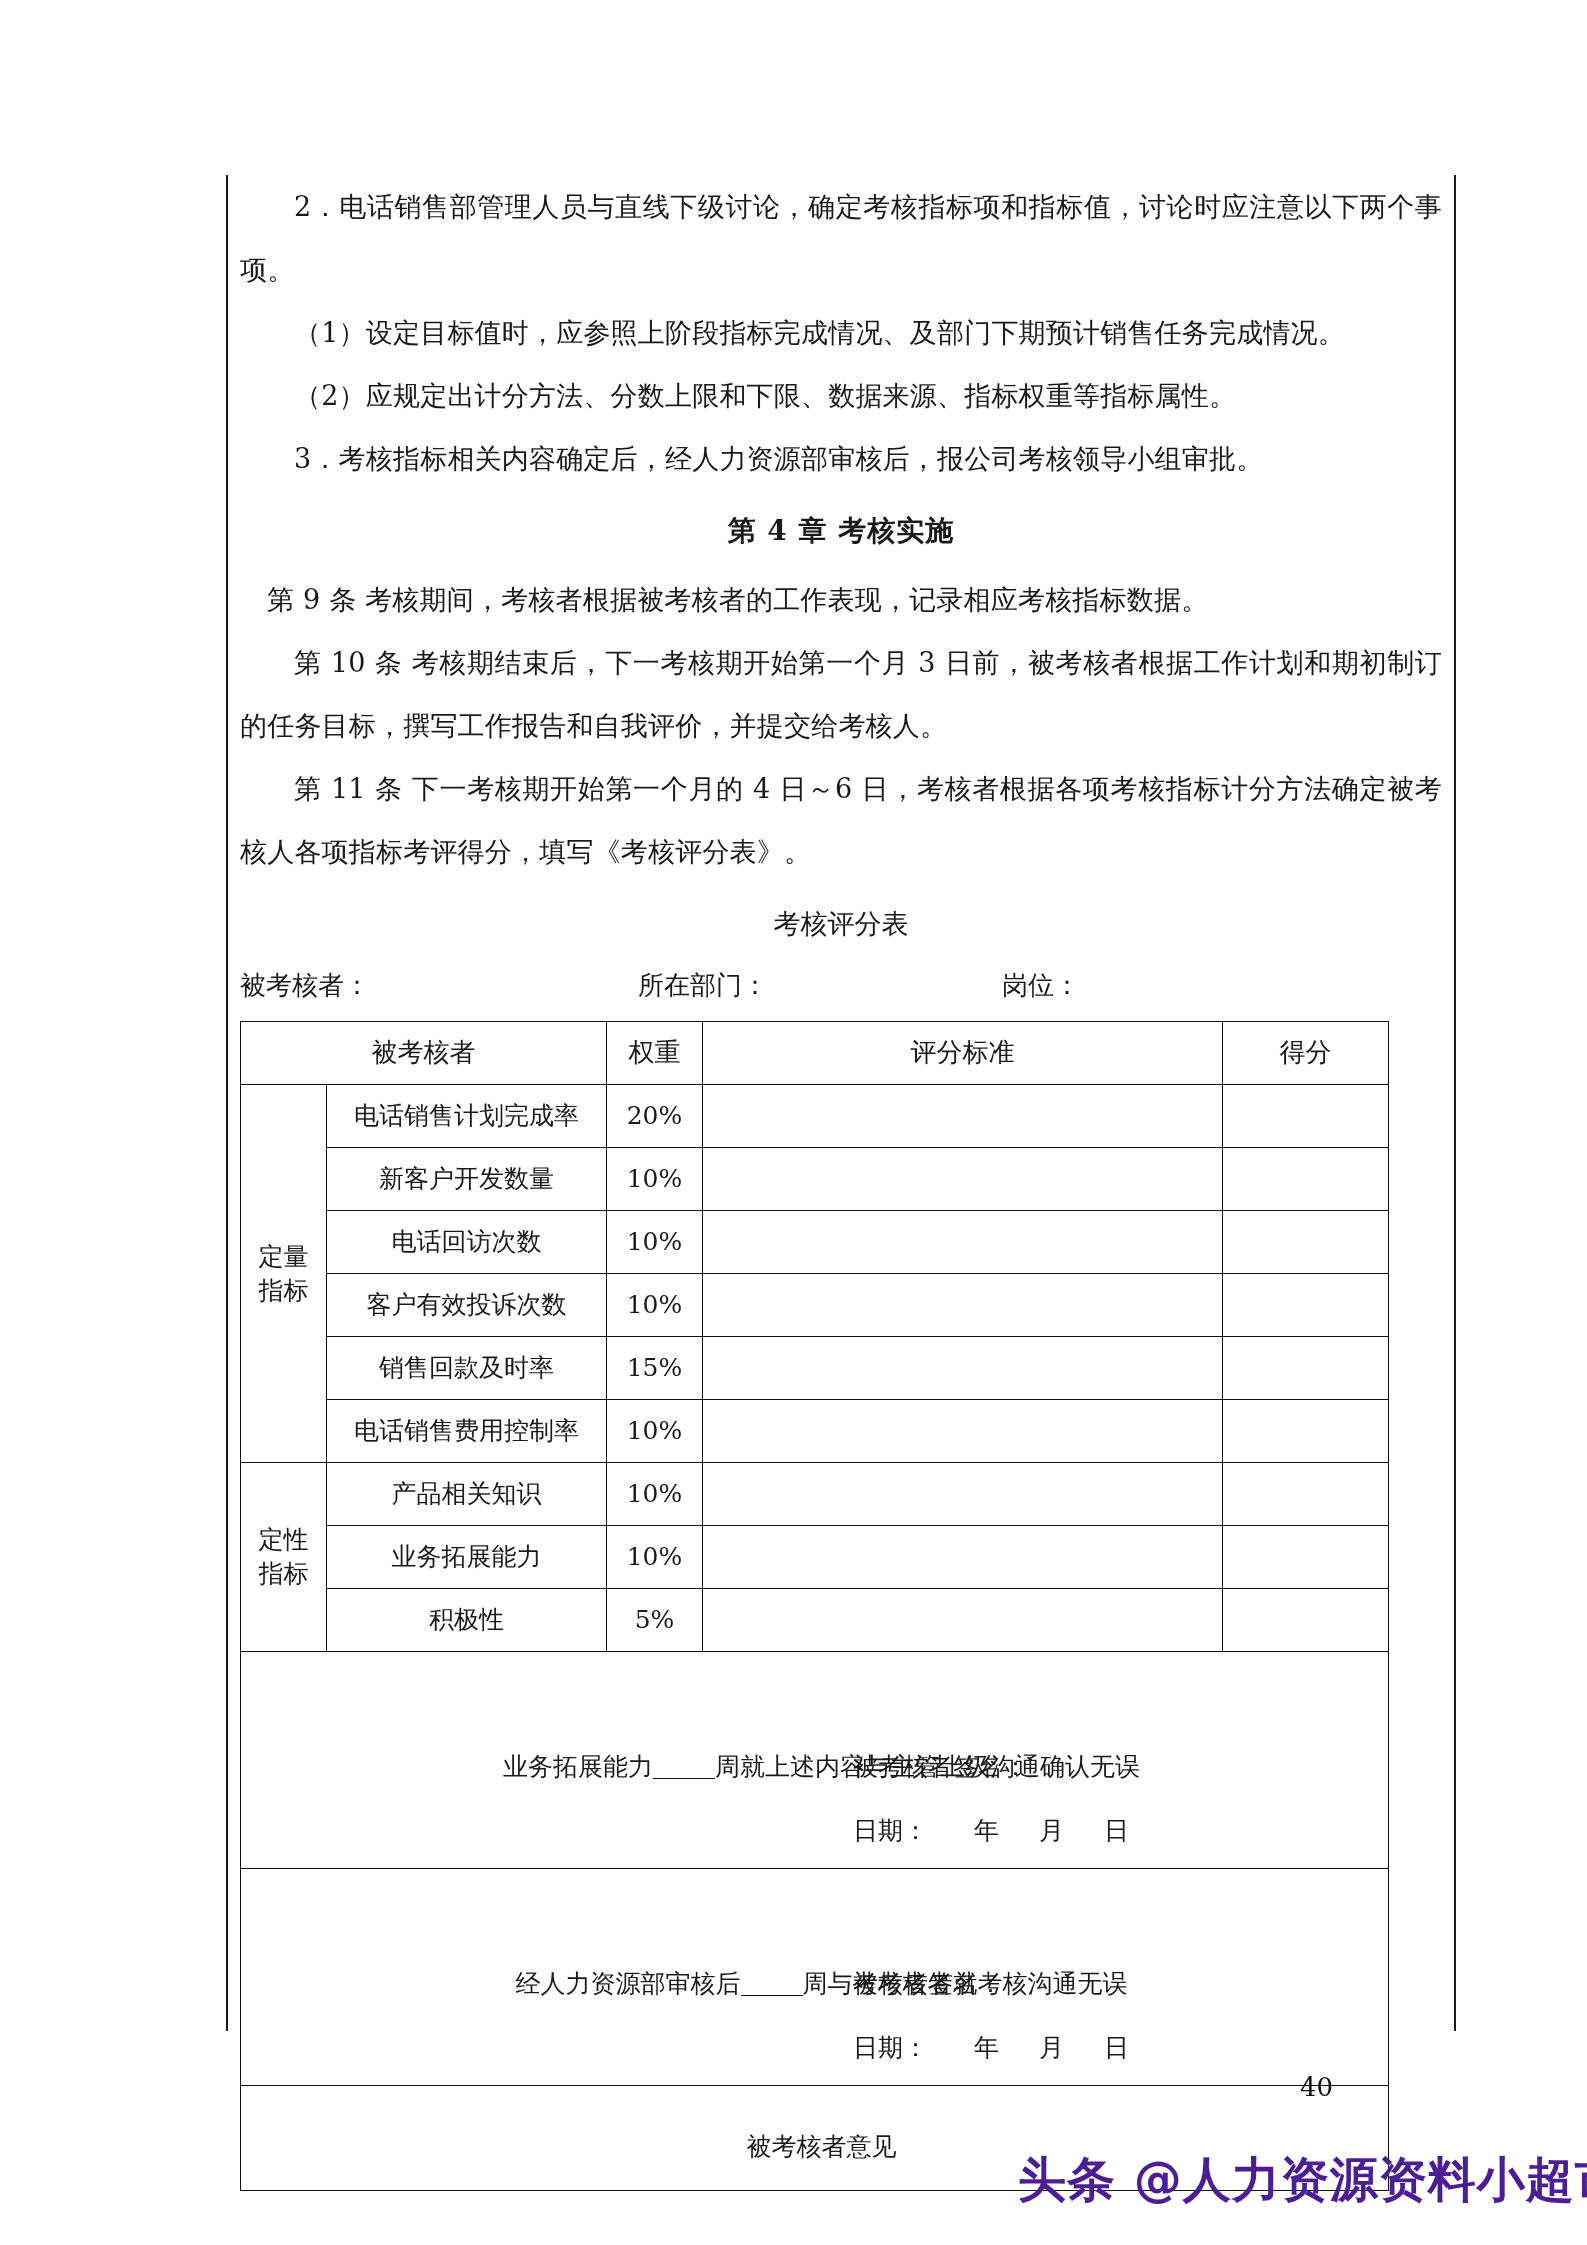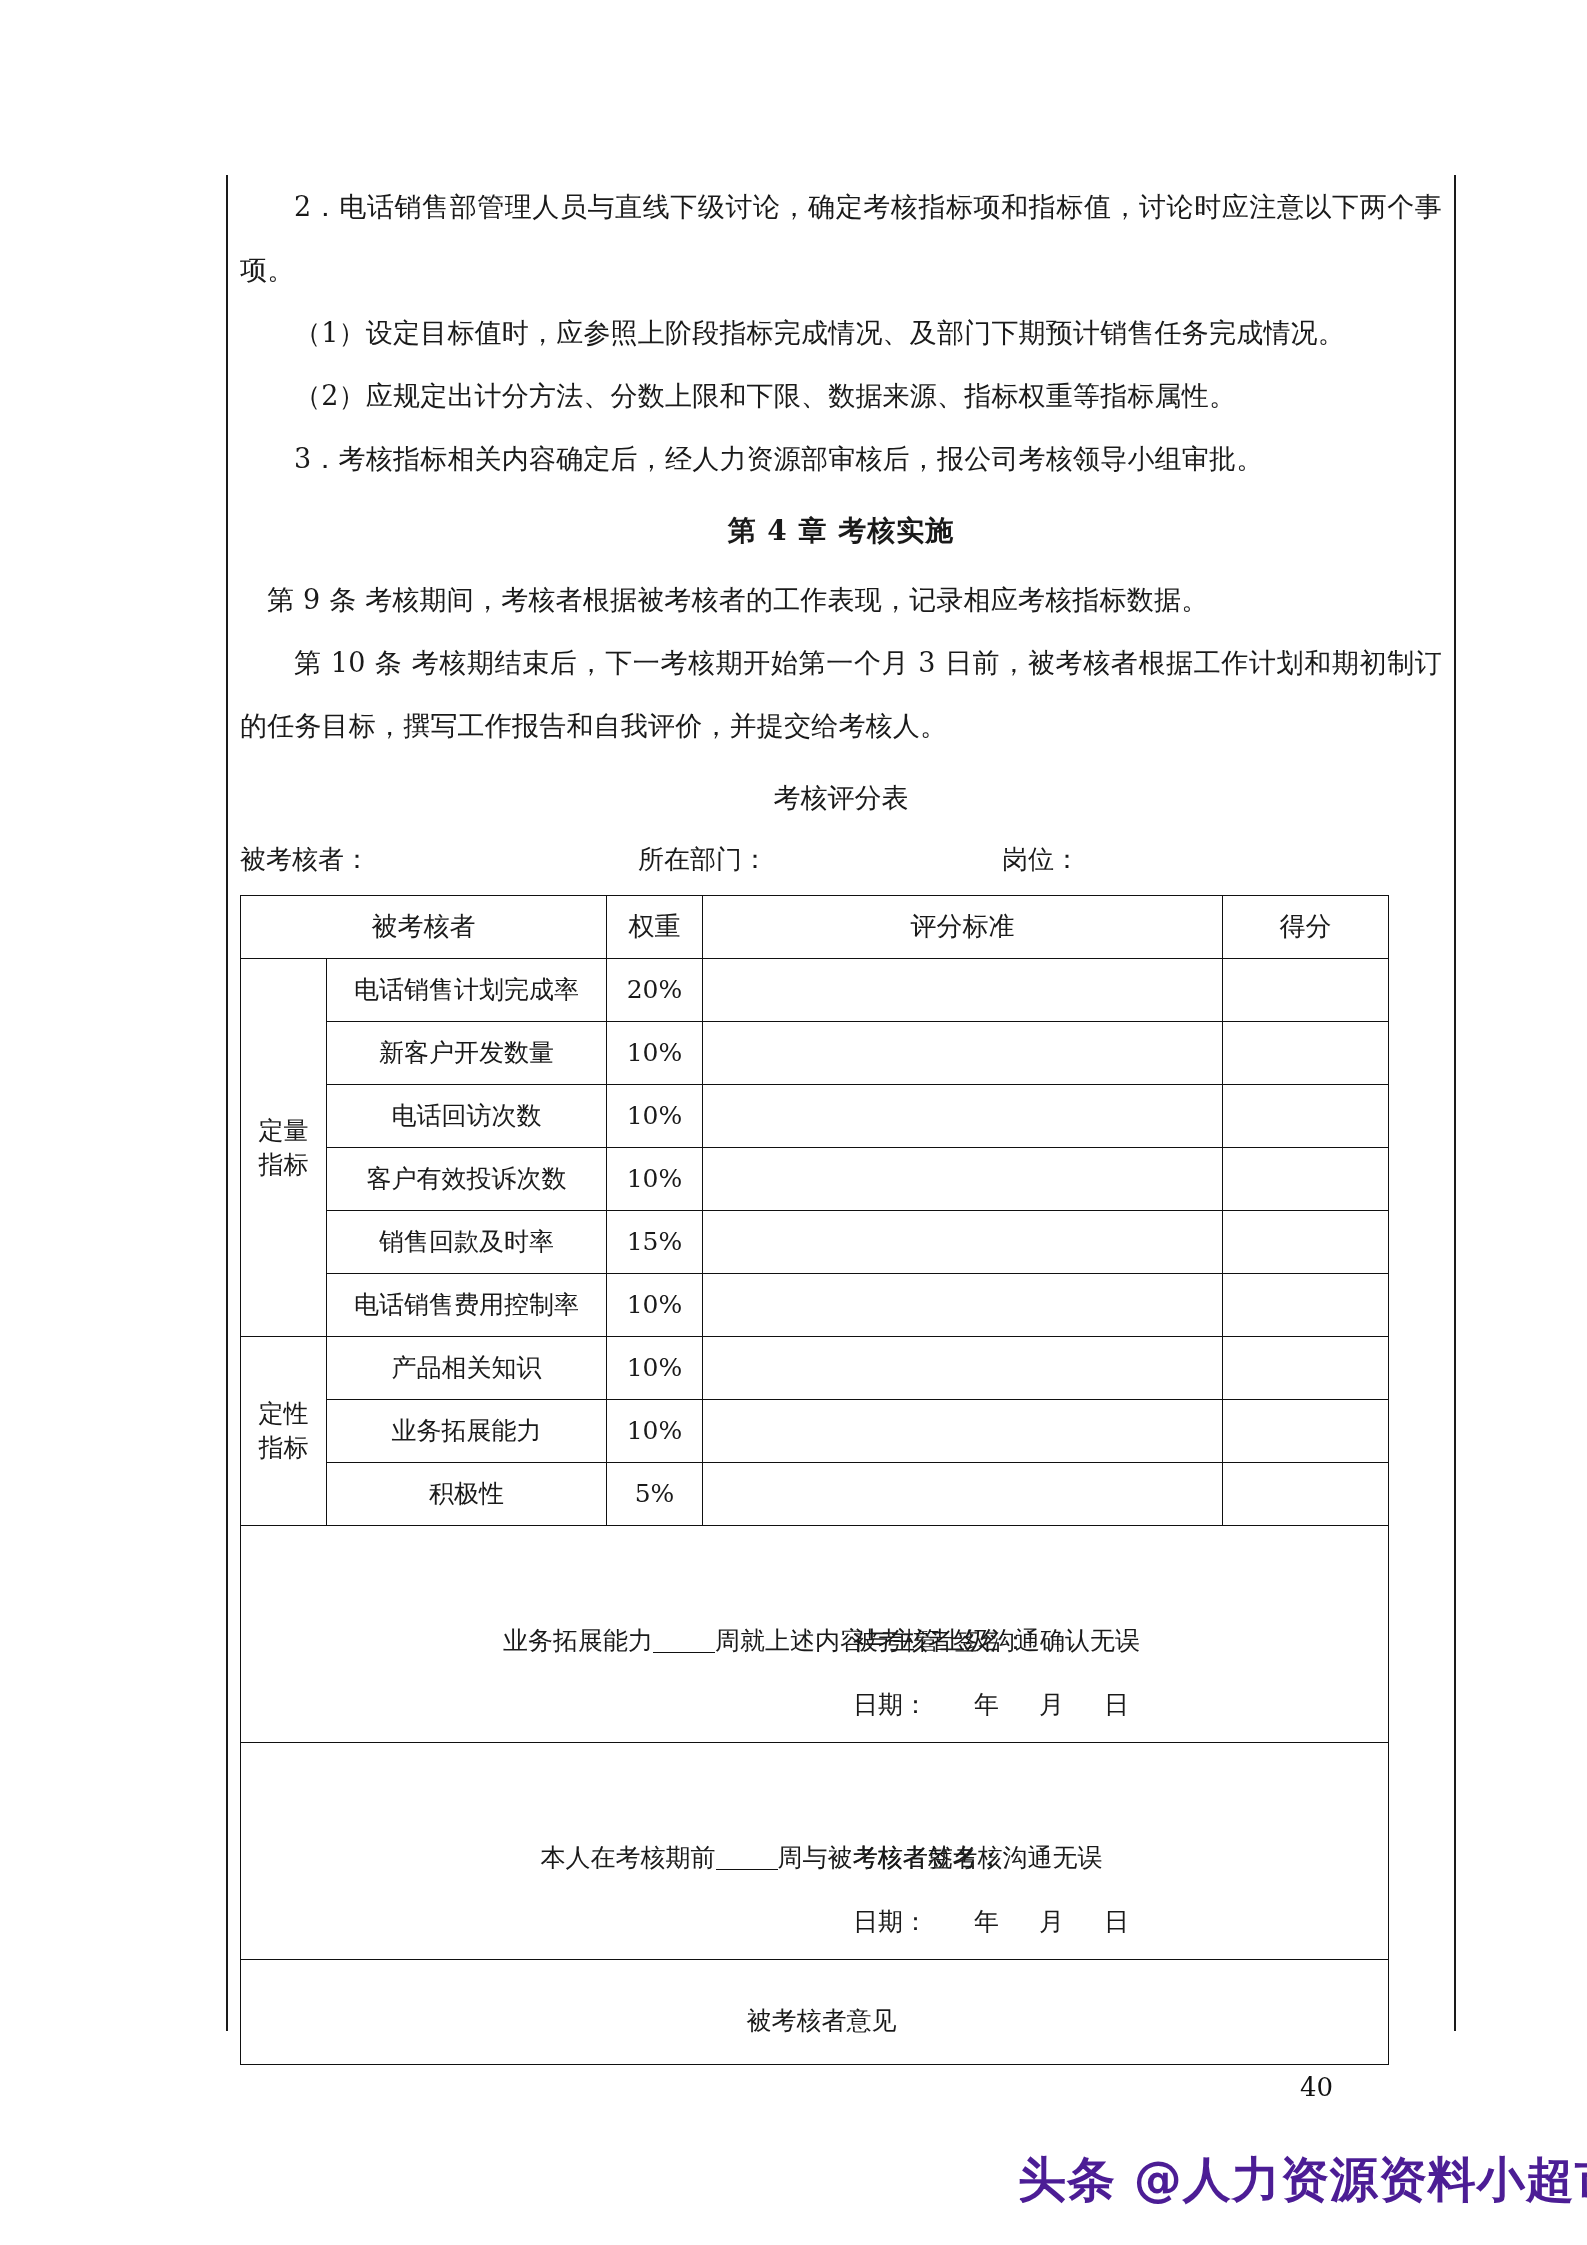--- a/index.html
+++ b/index.html
@@ -192,20 +192,21 @@
 
   <p class="para indent2">2．电话销售部管理人员与直线下级讨论，确定考核指标项和指标值，讨论时应注意以下两个事项。</p>
   <p class="para indent2">（1）设定目标值时，应参照上阶段指标完成情况、及部门下期预计销售任务完成情况。</p>
   <p class="para indent2">（2）应规定出计分方法、分数上限和下限、数据来源、指标权重等指标属性。</p>
   <p class="para indent2">3．考核指标相关内容确定后，经人力资源部审核后，报公司考核领导小组审批。</p>
 
   <h2 class="chapter">第 4 章  考核实施</h2>
 
   <p class="para indent1">第 9 条  考核期间，考核者根据被考核者的工作表现，记录相应考核指标数据。</p>
   <p class="para indent2">第 10 条  考核期结束后，下一考核期开始第一个月 3 日前，被考核者根据工作计划和期初制订的任务目标，撰写工作报告和自我评价，并提交给考核人。</p>
+  <p class="para indent2">第 11 条  下一考核期开始第一个月的 4 日～6 日，考核者根据各项考核指标计分方法确定被考核人各项指标考评得分，填写《考核评分表》。</p>
 
   <h3 class="form-title">考核评分表</h3>
 
   <div class="info-line">
     <span class="f1">被考核者：</span>
     <span class="f2">所在部门：</span>
     <span class="f3">岗位：</span>
   </div>
 
   <table class="score-table">
@@ -293,21 +294,21 @@
       <tr>
         <td class="sig-block" colspan="5">
           <div class="sig-note"><span>业务拓展能力</span><span class="blank"></span><span>周就上述内容与主管上级沟通确认无误</span></div>
           <div class="sig-name">被考核者签名：</div>
           <div class="sig-date"><span>日期：</span><span class="sp"></span><span>年</span><span class="sp-sm"></span><span>月</span><span class="sp-sm"></span><span>日</span></div>
         </td>
       </tr>
 
       <tr>
         <td class="sig-block" colspan="5">
-          <div class="sig-note"><span>本人在考核期前</span><span class="blank"></span><span>周与被考核者就考核沟通无误</span></div>
+          <div class="sig-note"><span>经人力资源部审核后</span><span class="blank"></span><span>周与被考核者就考核沟通无误</span></div>
           <div class="sig-name">考核者签名：</div>
           <div class="sig-date"><span>日期：</span><span class="sp"></span><span>年</span><span class="sp-sm"></span><span>月</span><span class="sp-sm"></span><span>日</span></div>
         </td>
       </tr>
 
       <tr>
         <td class="opinion-block" colspan="5">
           <div class="opinion-text">被考核者意见</div>
         </td>
       </tr>

